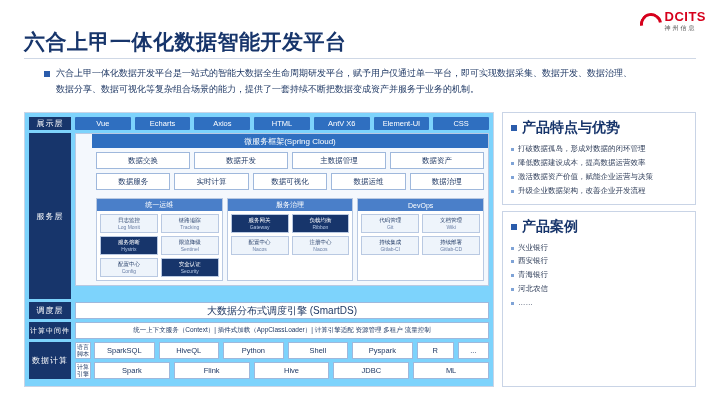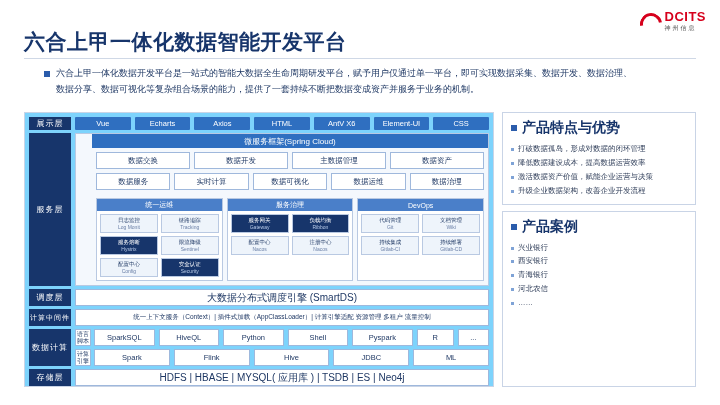--- a/index.html
+++ b/index.html
@@ -279,26 +279,20 @@
                 <div class="box" style="flex:1">Flink</div>
                 <div class="box" style="flex:1">Hive</div>
                 <div class="box" style="flex:1">JDBC</div>
                 <div class="box" style="flex:1">ML</div>
               </div>
             </div>
           </div>
         </div>
       </div>
 
-      <div class="rowline" style="margin-bottom:0;">
-        <div class="lbl">存储层</div>
-        <div class="content">
-          <div class="barstrip" style="margin:0;">HDFS | HBASE | MYSQL( 应用库 ) | TSDB | ES | Neo4j</div>
-        </div>
-      </div>
 
     </div>
 
     <div class="right">
       <div class="card adv">
         <div class="card-h">
           <div class="sq"></div>
           <span>产品特点与优势</span>
         </div>
         <ul>

